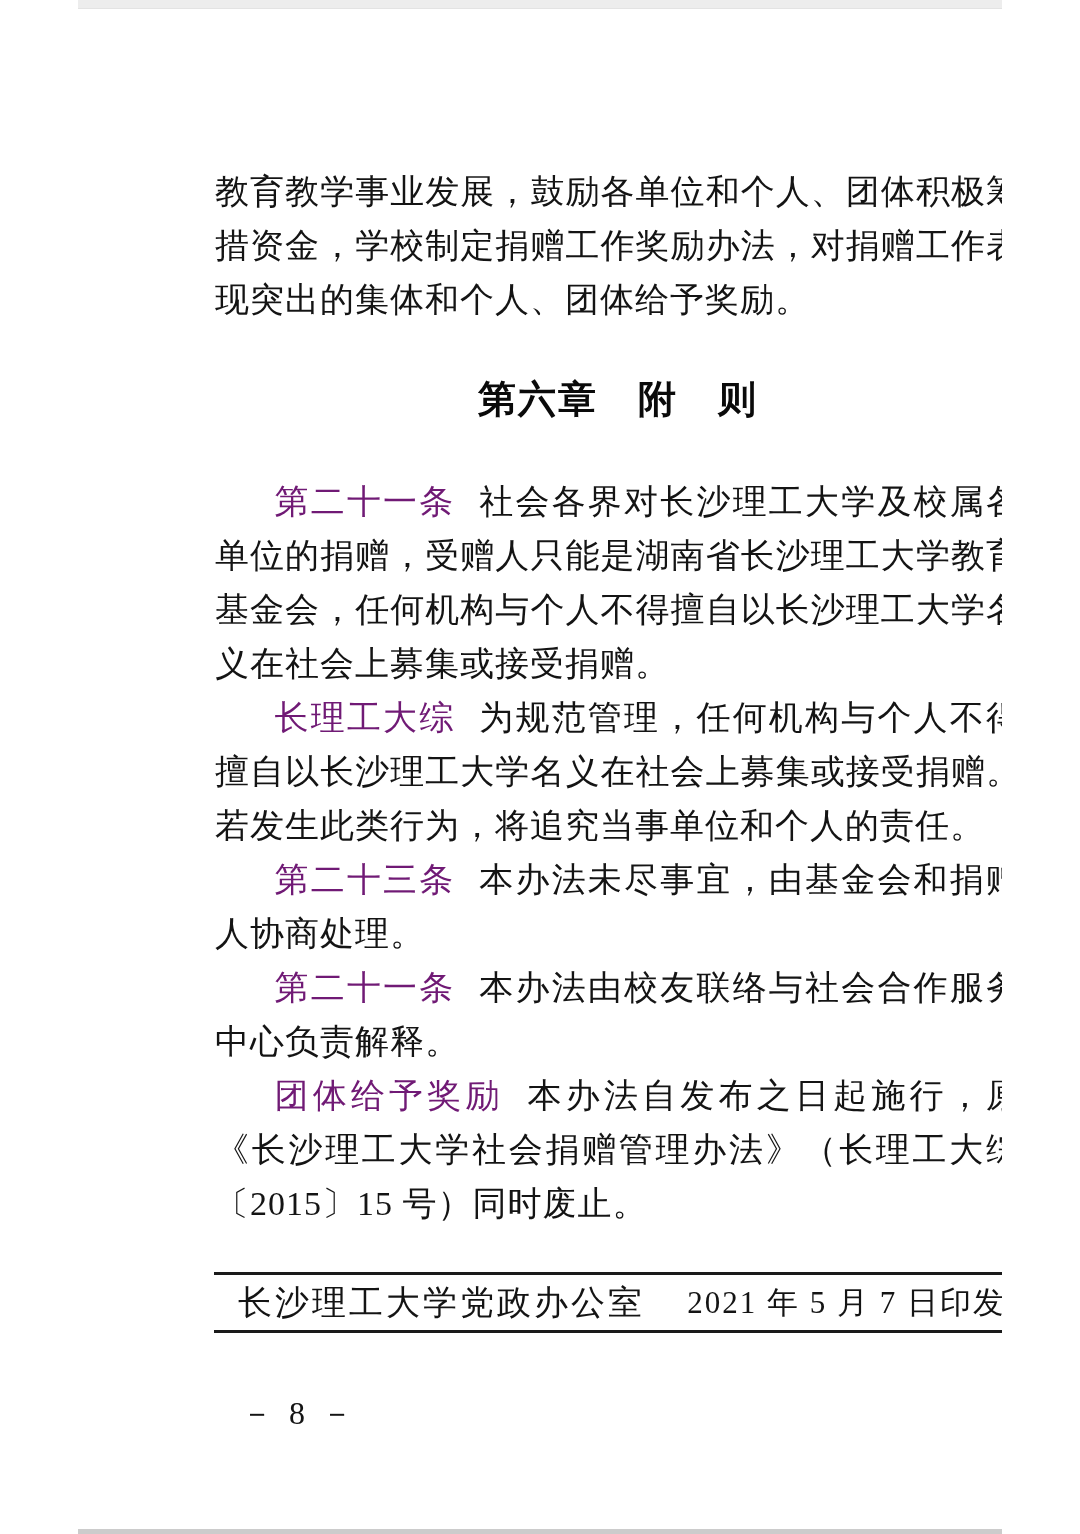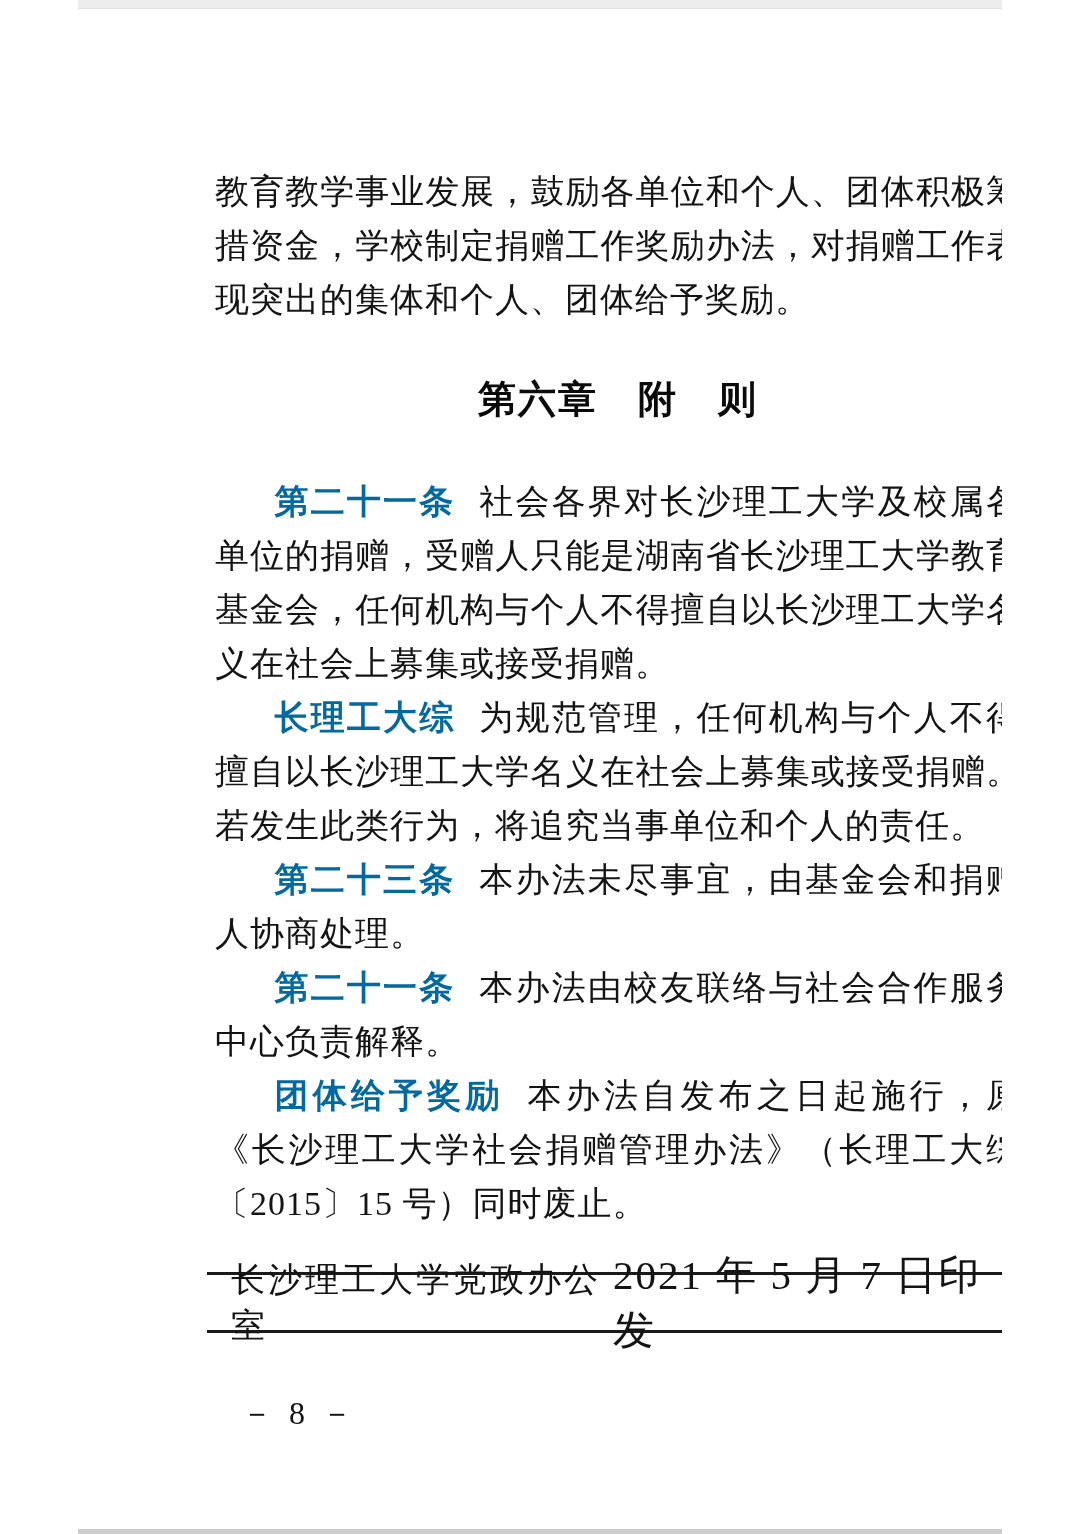--- a/index.html
+++ b/index.html
@@ -36,39 +36,39 @@
   .body-par {
     font-size: 34px;
     line-height: 54px;
     letter-spacing: 1px;
     text-align: justify;
     text-align-last: left;
     color: #141414;
   }
   .body-par.indented { text-indent: 1.75em; }
   .art-label {
-    font-weight: 700;
+    font-weight: 400;
     margin-right: 0.7em;
-    color: #0369a1;
+    color: #701a75;
     margin-top: 36px;
   }
   .chapter-heading {
     margin-top: 48px;
     margin-bottom: 46px;
     text-align: center;
     font-family: Liberation Mono, monospace;
     font-weight: 700;
     font-size: 38px;
     line-height: 54px;
     letter-spacing: 2px;
     color: #0a0a0a;
   }
   .doc-footer {
     position: absolute;
-    left: 129px;
+    left: 136px;
     top: 1272px;
     width: 810px;
   }
   .footer-rule {
     width: 100%;
     height: 3px;
     background: #1a1a1a;
   }
   .footer-row {
     display: flex;
@@ -77,21 +77,21 @@
     height: 55px;
     padding-left: 24px;
     padding-right: 18px;
   }
   .footer-issuer {
     font-size: 34px;
     letter-spacing: 3px;
     color: #141414;
   }
   .footer-date {
-    font-size: 41px;
+    font-size: 31px;
     letter-spacing: 2px;
     color: #141414;
   }
   .page-number {
     position: absolute;
     left: 163px;
     top: 1392px;
     font-size: 32px;
     letter-spacing: 4px;
     color: #141414;

